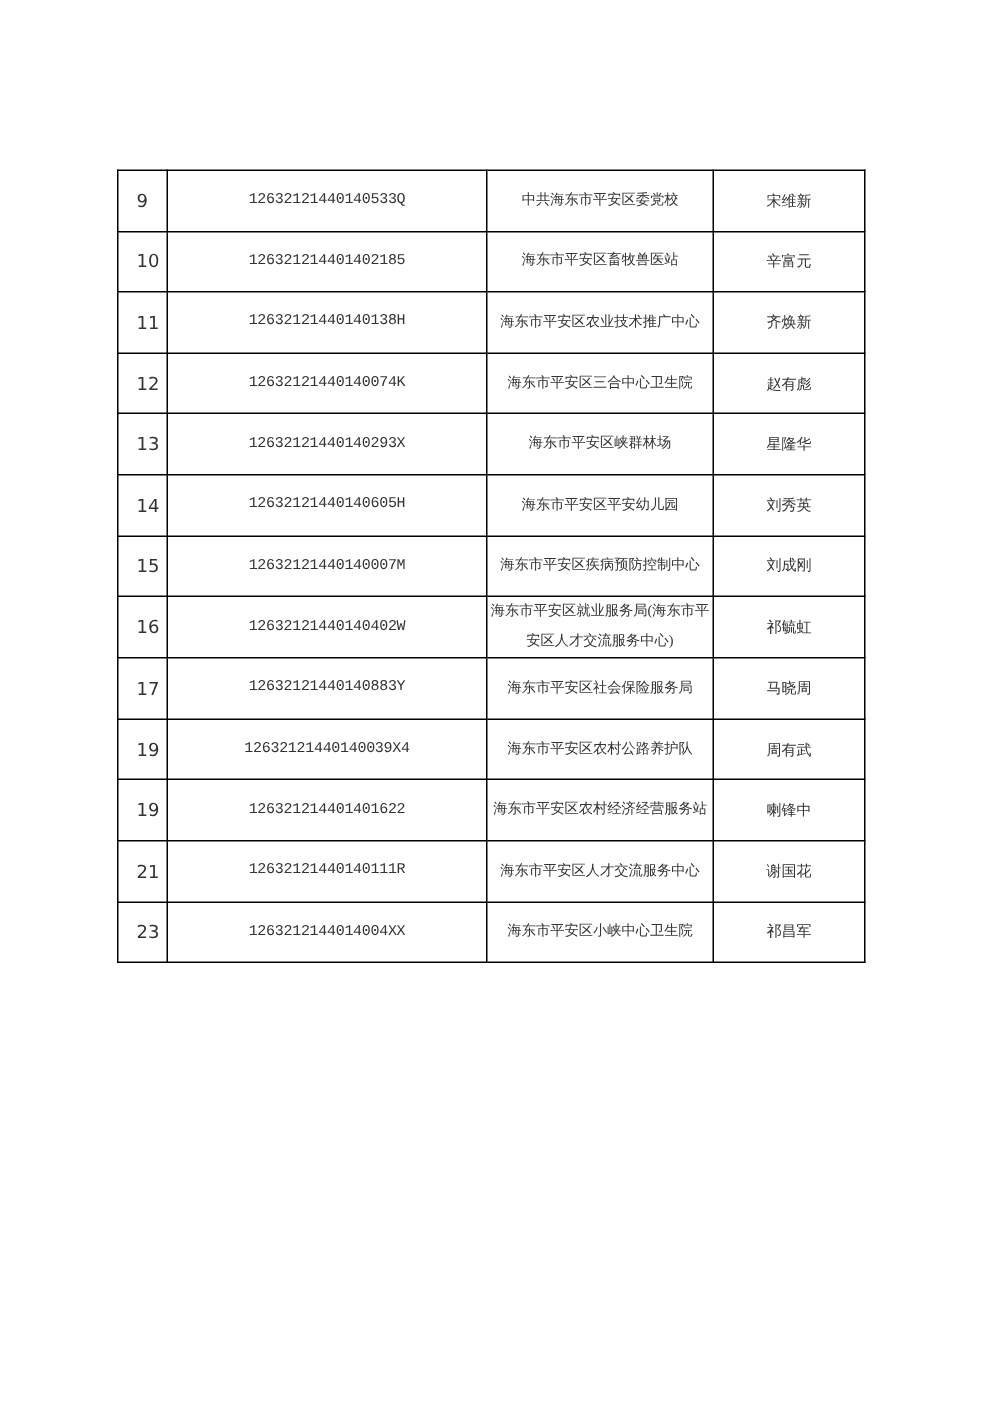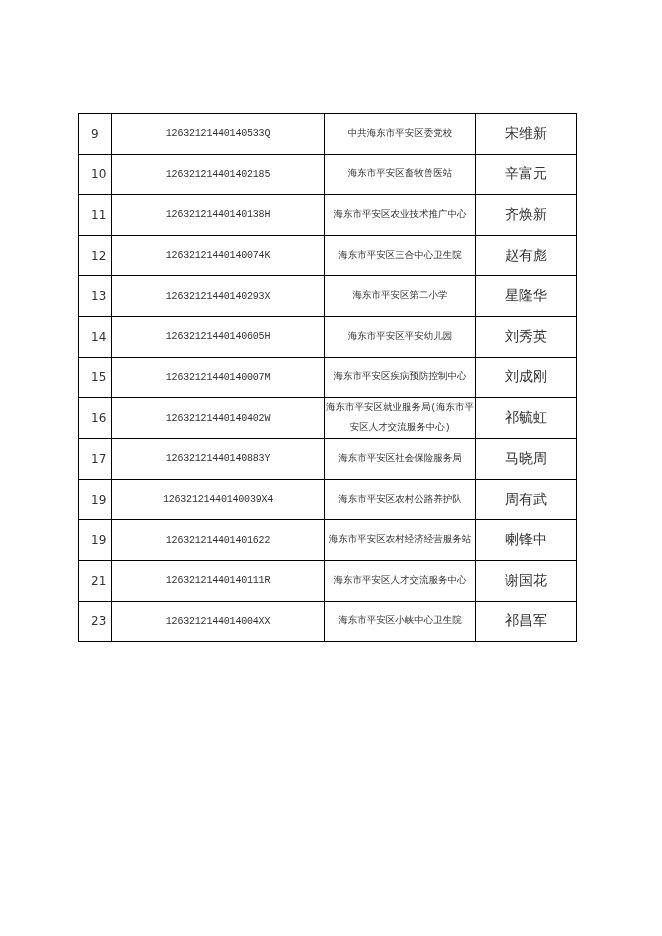--- a/index.html
+++ b/index.html
@@ -32,29 +32,29 @@
     text-align: left !important;
     padding-left: 12px !important;
   }
   td.code {
     font-family: Liberation Mono, monospace;
     font-size: 10px;
     letter-spacing: -0.2px;
     color: #444;
   }
   td.org {
-    font-family: Liberation Mono, monospace;
+    font-family: Liberation Serif, serif;
     font-size: 9.5px;
     line-height: 20px;
     color: #333;
     padding: 0 4px;
   }
   td.person {
     font-family: "DejaVu Serif", serif;
-    font-size: 14px;
+    font-size: 10px;
     color: #333;
   }
 </style>
 </head>
 <body>
 
 <div class="page">
   <table class="reg">
     <colgroup>
       <col class="c-no">
@@ -83,21 +83,21 @@
         </tr>
         <tr>
           <td class="no">12</td>
           <td class="code">12632121440140074K</td>
           <td class="org">海东市平安区三合中心卫生院</td>
           <td class="person">赵有彪</td>
         </tr>
         <tr>
           <td class="no">13</td>
           <td class="code">12632121440140293X</td>
-          <td class="org">海东市平安区第二小学</td>
+          <td class="org">海东市平安区峡群林场</td>
           <td class="person">星隆华</td>
         </tr>
         <tr>
           <td class="no">14</td>
           <td class="code">12632121440140605H</td>
           <td class="org">海东市平安区平安幼儿园</td>
           <td class="person">刘秀英</td>
         </tr>
         <tr>
           <td class="no">15</td>

